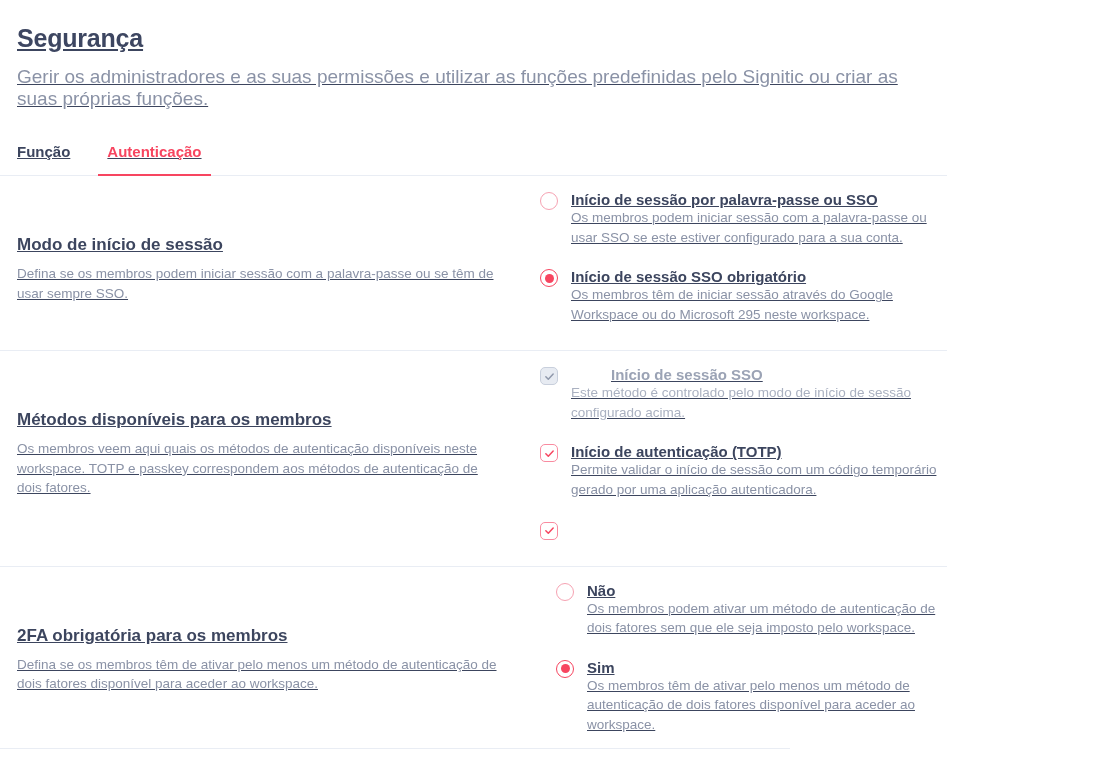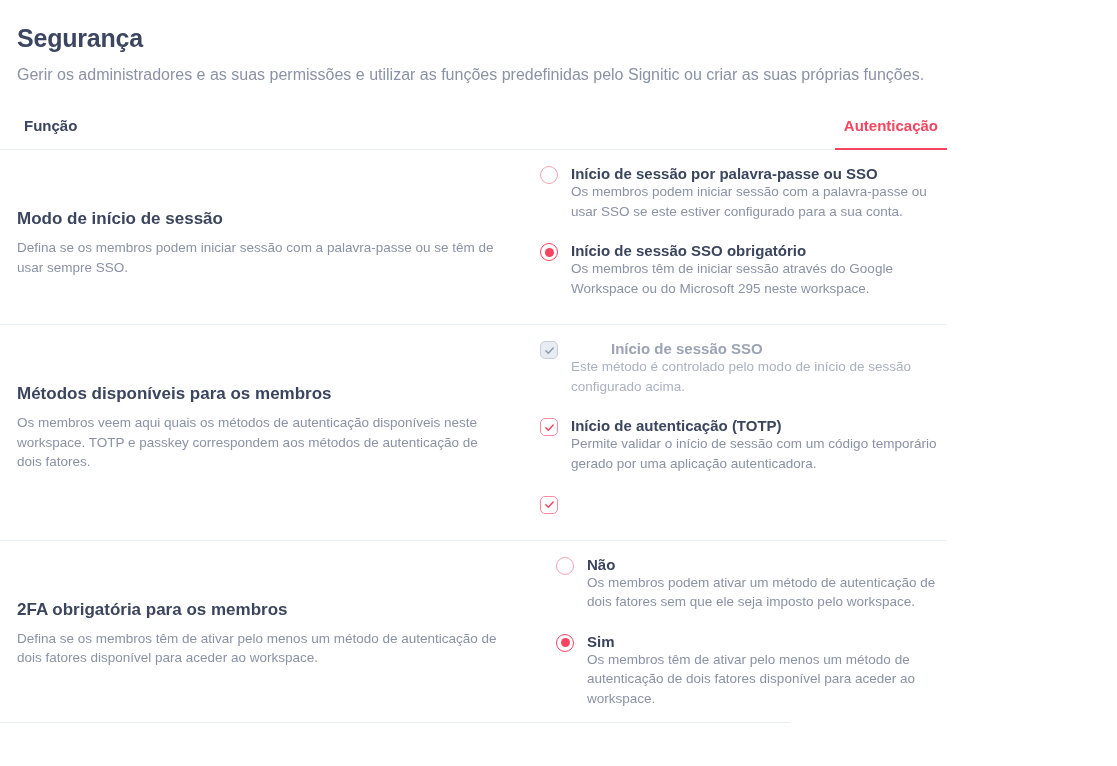--- a/index.html
+++ b/index.html
@@ -4,44 +4,43 @@
 <style>
   * { margin:0; padding:0; box-sizing:border-box; }
   html,body { width:1117px; height:766px; }
   body {
     background:#ffffff;
     font-family:"Liberation Sans", sans-serif;
     color:#3c455e;
     overflow:hidden;
     -webkit-font-smoothing:antialiased;
   }
-  .page { width:947px; }
+  .page { width:947px;text-decoration:underline; }
 
   
   .page-title {
     padding:24px 17px 0 17px;
     font-size:25px;
     font-weight:700;
     letter-spacing:-0.2px;
     color:#3d4661;
   }
   .page-subtitle {
     padding:13px 17px 0 17px;
-    font-size:16px;
+    font-size:19px;
     color:#8a92a6;
   }
 
   
   .tabbar {
     display:flex;
     gap:19px;
     margin-top:33px;
-    padding-left:15px;
+    padding-left:8px;
     border-bottom:1px solid #e9edf4;
-    justify-content:space-between;
   }
   .tab {
     padding:0 9px 14px 9px;
     font-size:15px;
     font-weight:700;
     color:#3c455e;
     cursor:pointer;
     margin-bottom:-1px;
     border-bottom:2.5px solid transparent;
   }

